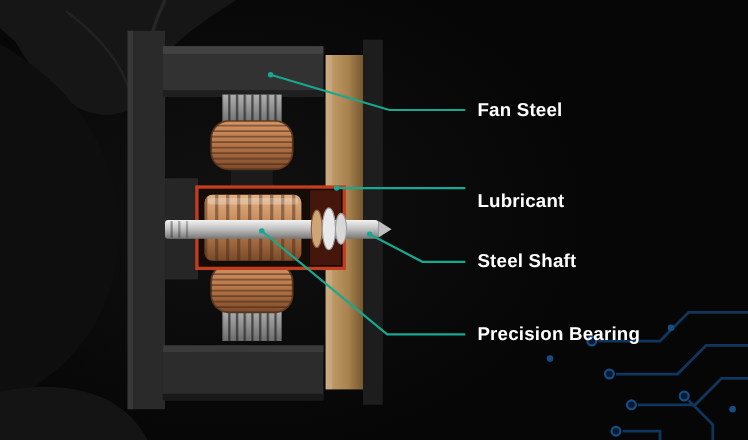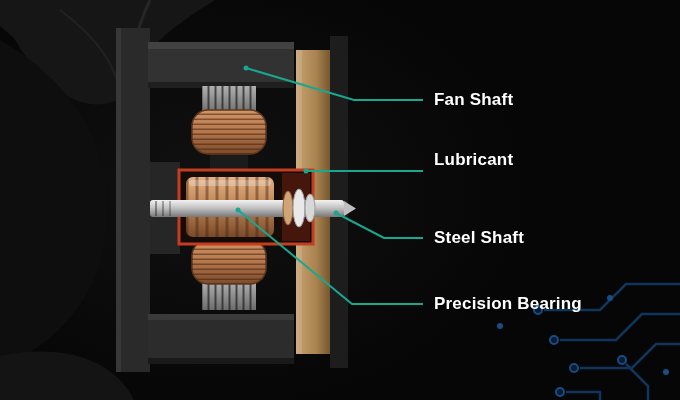--- a/index.html
+++ b/index.html
@@ -153,18 +153,18 @@
       <circle class="callout-dot" cx="246" cy="68" r="2.5"></circle>
       <polyline class="callout-line" points="306,171 423,171"></polyline>
       <circle class="callout-dot" cx="306" cy="171" r="2.5"></circle>
       <polyline class="callout-line" points="336,213 384,238 423,238"></polyline>
       <circle class="callout-dot" cx="336" cy="213" r="2.5"></circle>
       <polyline class="callout-line" points="238,210 352,304 423,304"></polyline>
       <circle class="callout-dot" cx="238" cy="210" r="2.5"></circle>
     </g>
   </svg>
 
-  <div class="label" style="top:90px">Fan Shaft</div>
-  <div class="label" style="top:150px">Lubricant</div>
+  <div class="label" style="top:90px">Fan Steel</div>
+  <div class="label" style="top:173px">Lubricant</div>
   <div class="label" style="top:294px">Precision Bearing</div>
   <div class="label" style="top:228px">Steel Shaft</div>
 
 </div>
 
 </body></html>

